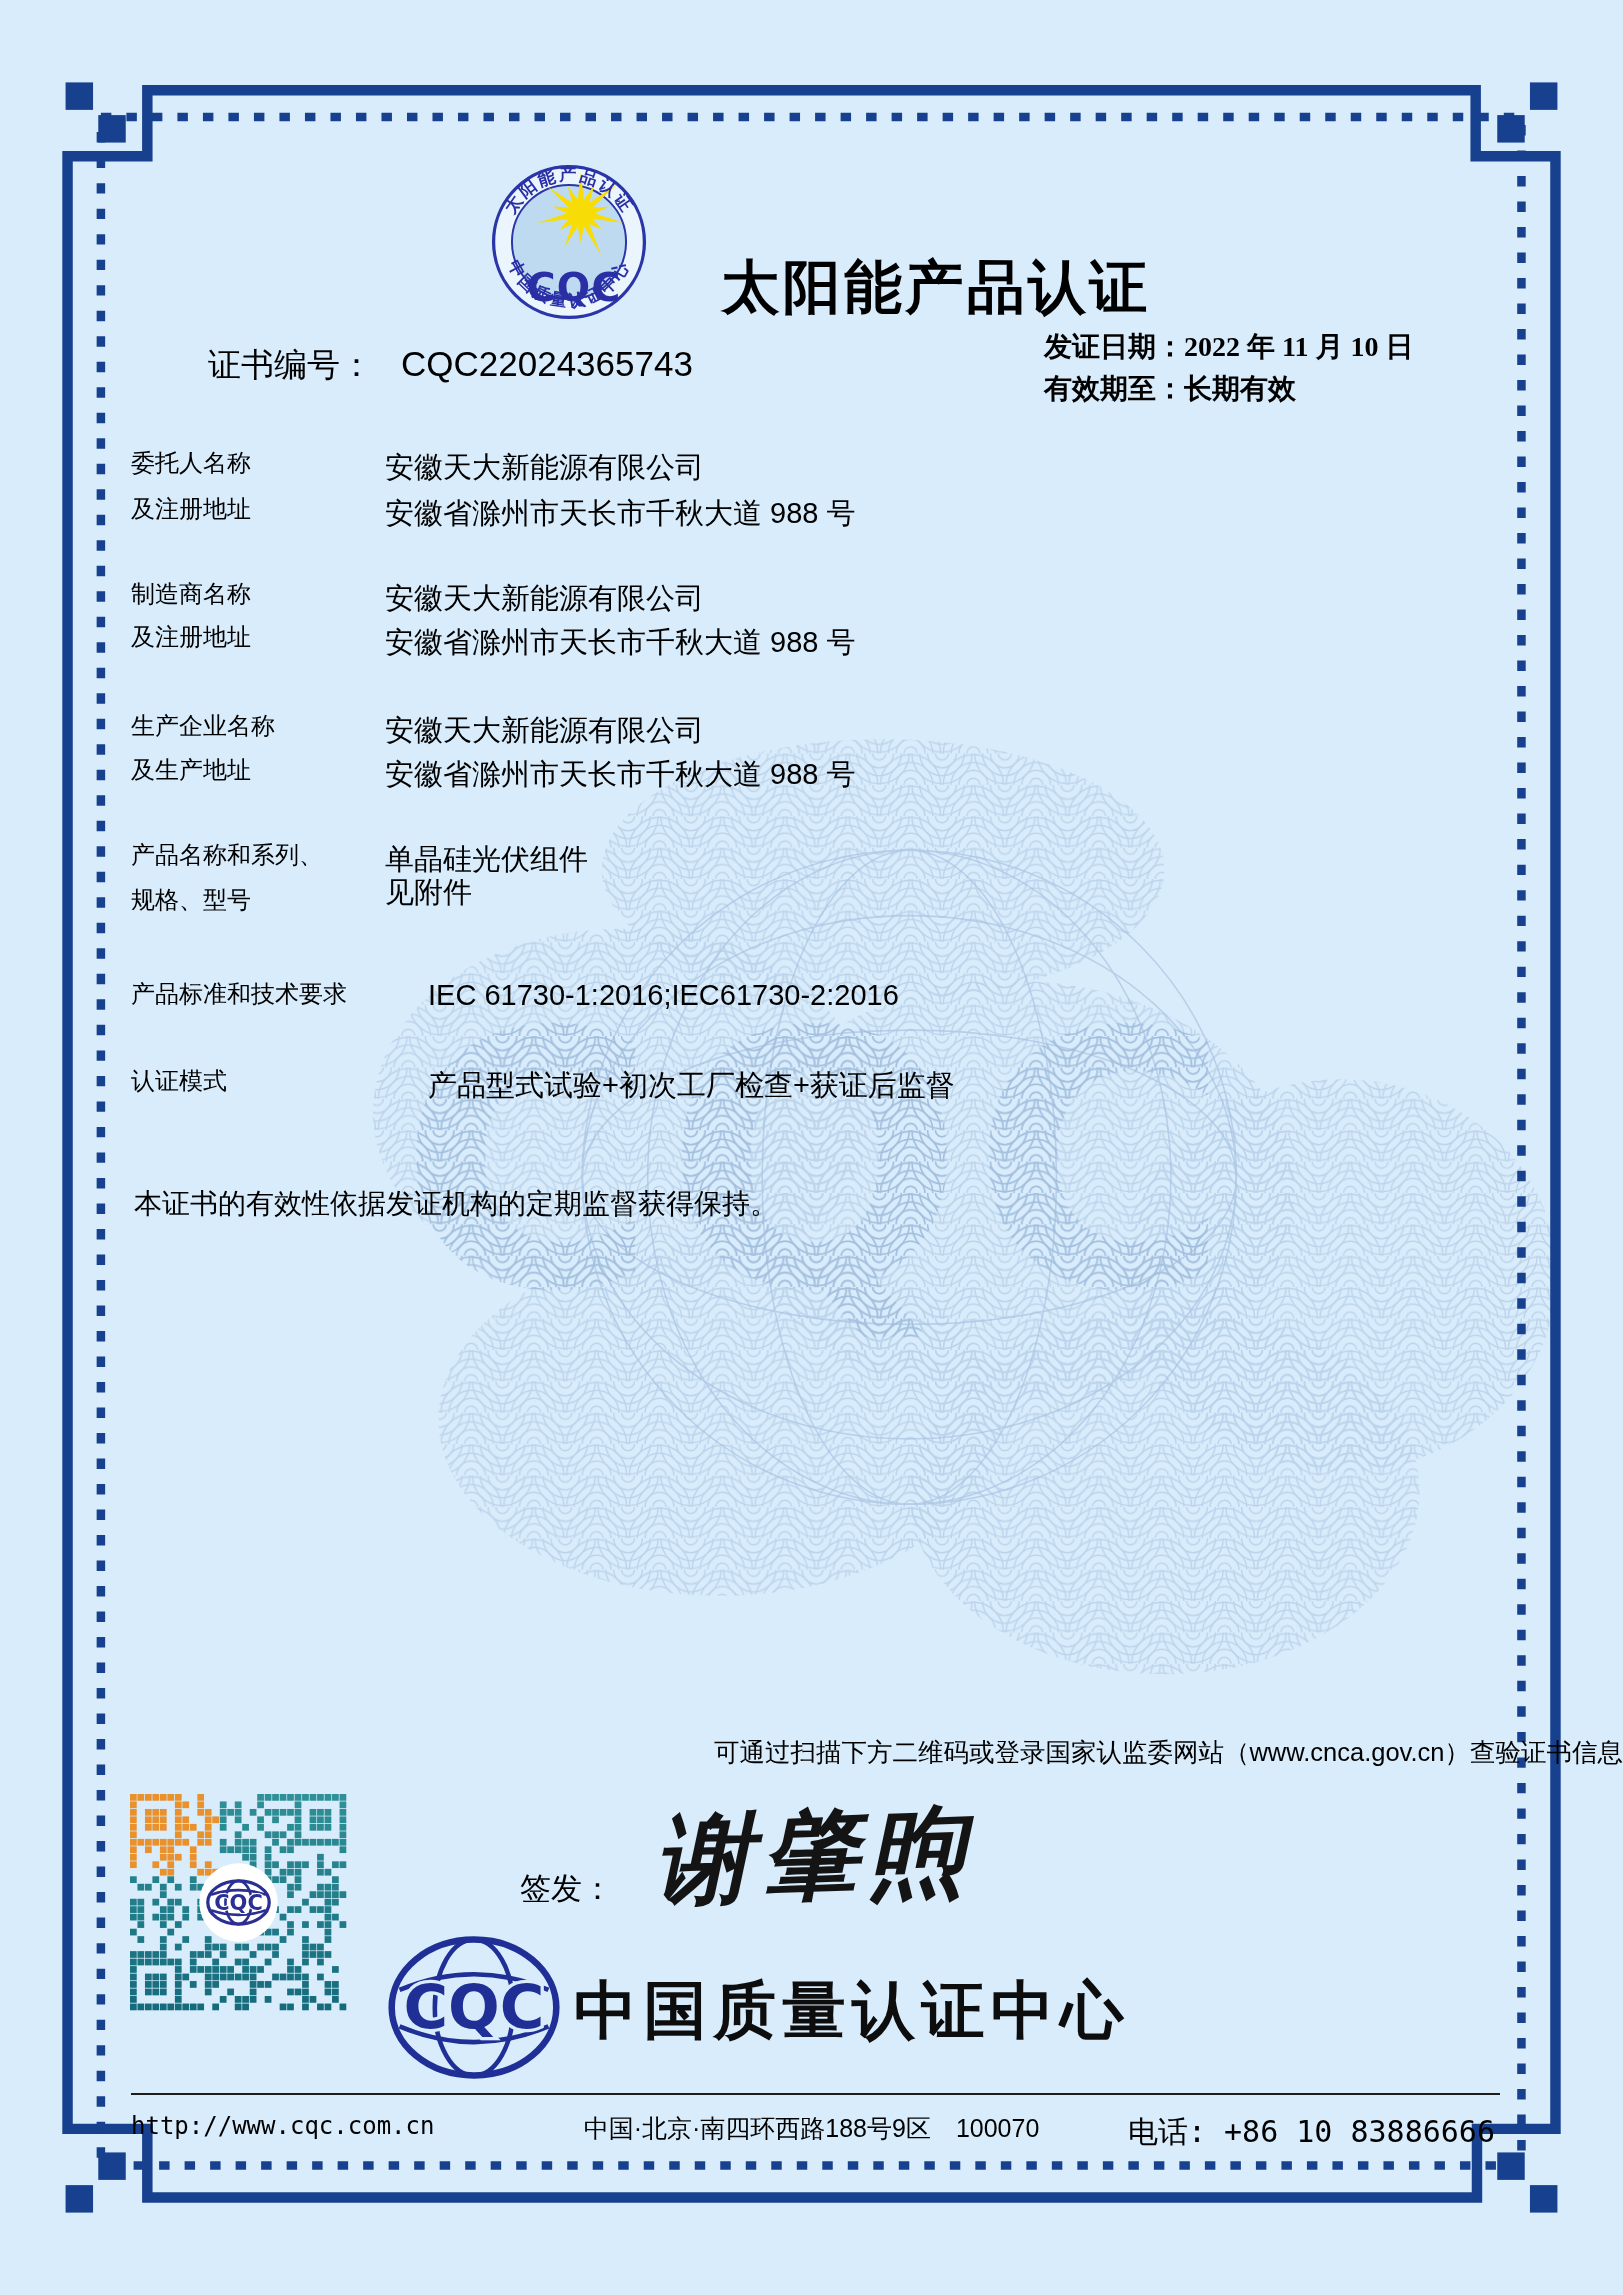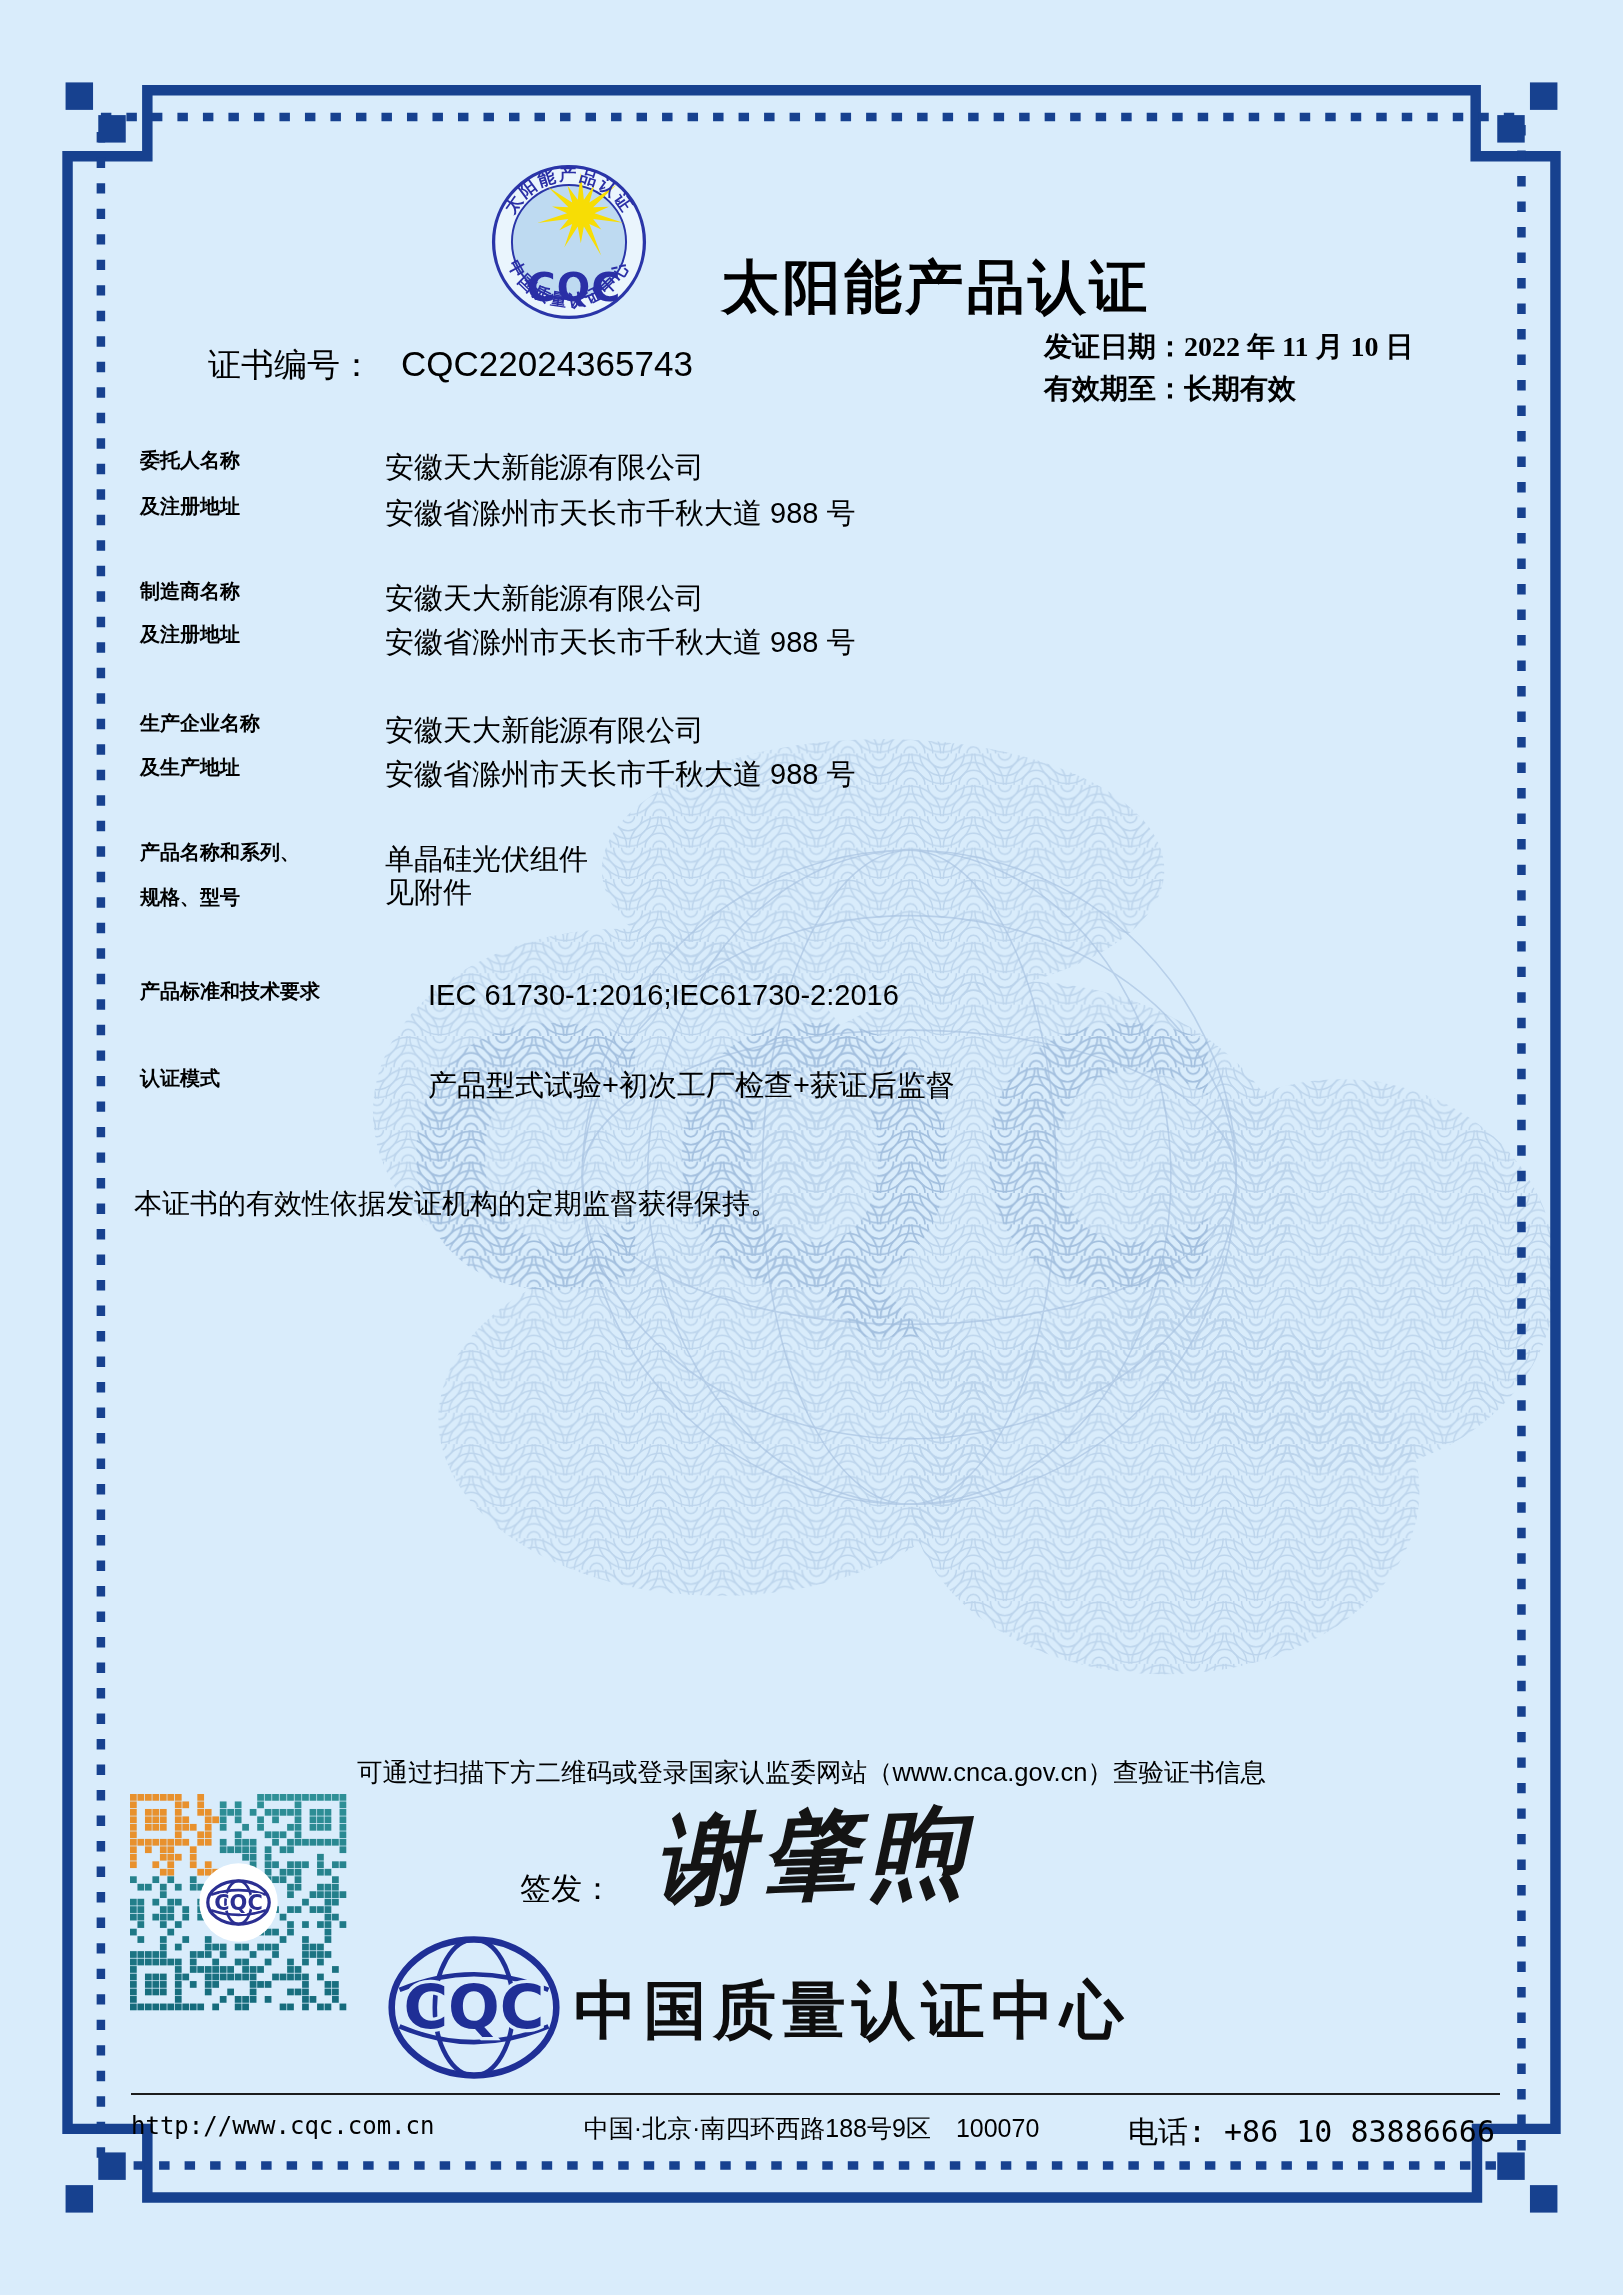--- a/index.html
+++ b/index.html
@@ -8,24 +8,24 @@
   .abs{position:absolute;}
   .layer0{z-index:0;}
   .layer1{z-index:1;}
   .nowrap{white-space:nowrap;}
   .title{font-size:77px;font-weight:bold;letter-spacing:5.2px;text-align:center;}
   .subtitle{font-size:58px;font-weight:600;letter-spacing:3.3px;text-align:center;}
   .certline{font-size:33px;}
   .certline .num{font-size:35px;font-family:"Liberation Sans",sans-serif;margin-left:28px;}
   .kai{font-family:"Liberation Serif", serif;}
   .dateline{font-size:28px;font-weight:bold;font-family:"Liberation Serif",serif;}
-  .lbl{font-size:20px;font-weight:bold;white-space:nowrap;margin-left:9px;}
+  .lbl{font-size:24px;font-weight:normal;white-space:nowrap;}
   .val{font-size:29px;white-space:nowrap;}
   .statement{font-size:28px;font-family:"Liberation Serif",serif;white-space:nowrap;}
-  .notice{font-size:25.5px;text-align:center;left:0;right:0;margin-top:20px;}
+  .notice{font-size:25.5px;text-align:right;left:0;right:0;}
   .signlabel{font-size:31px;}
   .signature{font-size:98px;font-weight:bold;font-style:italic;font-family:"DejaVu Serif",serif;
              transform:rotate(-2deg);letter-spacing:7.9px;color:#141414;white-space:nowrap;}
   .issuer-name{font-size:63px;font-weight:600;letter-spacing:6.5px;color:#0d0d0d;white-space:nowrap;}
   .footer-url{font-size:24px;font-family:"DejaVu Sans Mono",monospace;}
   .footer-center{font-size:25px;left:0;right:0;text-align:center;}
   .footer-right{font-size:30px;font-family:"DejaVu Sans Mono",monospace;}
   .footer-line{height:2px;background:#1c1c1c;}
 </style>
 </head>

